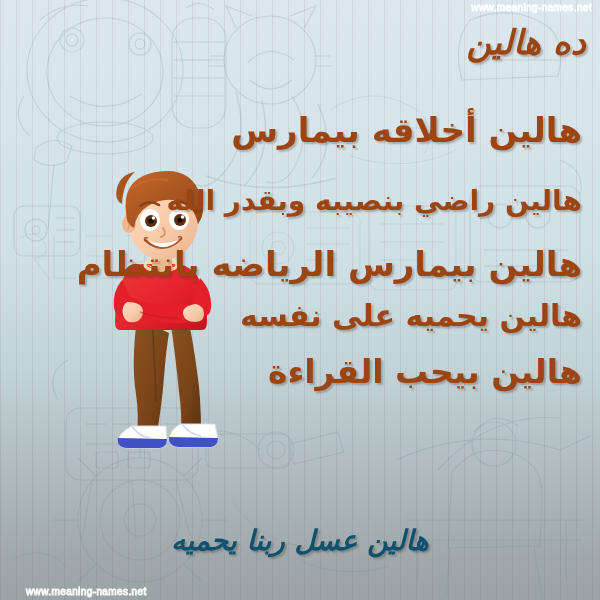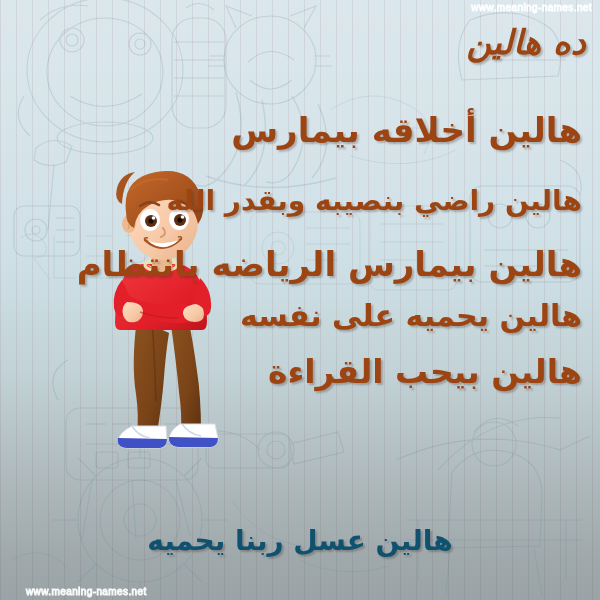--- a/index.html
+++ b/index.html
@@ -103,20 +103,21 @@
   #line6 { top: 403px; font-size: 36px; -webkit-text-stroke: 6px #fff; }
 
   
   #line-bottom {
     top: 524px;
     right: 0;
     left: 0;
     text-align: center;
     font-size: 28px;
     color: #0f5270;
+    font-style: italic;
     -webkit-text-stroke: 5px #ffffff;
   }
   #line-bottom > span { color: #0f5270; }
 
   
   #boy {
     position: absolute;
     left: 96px;
     top: 168px;
     width: 132px;

